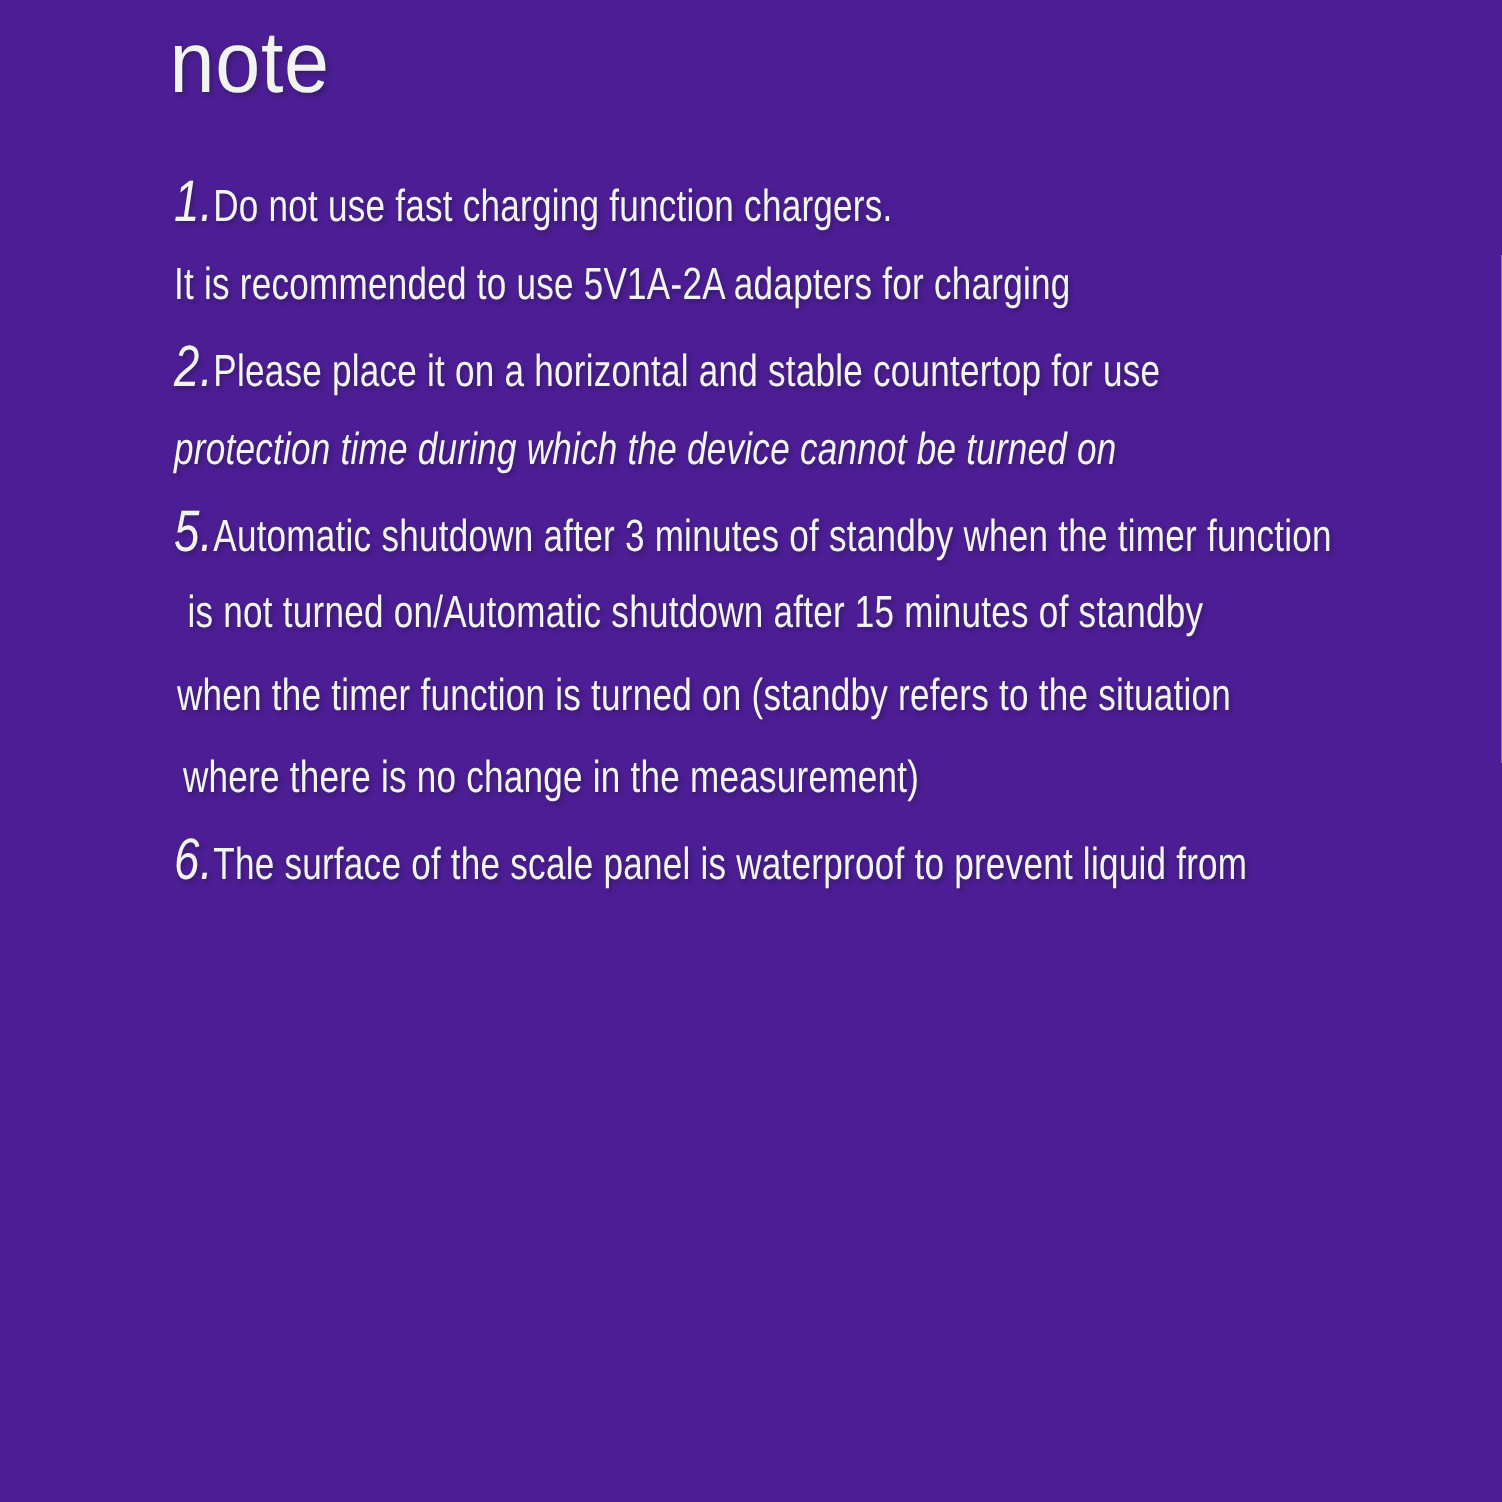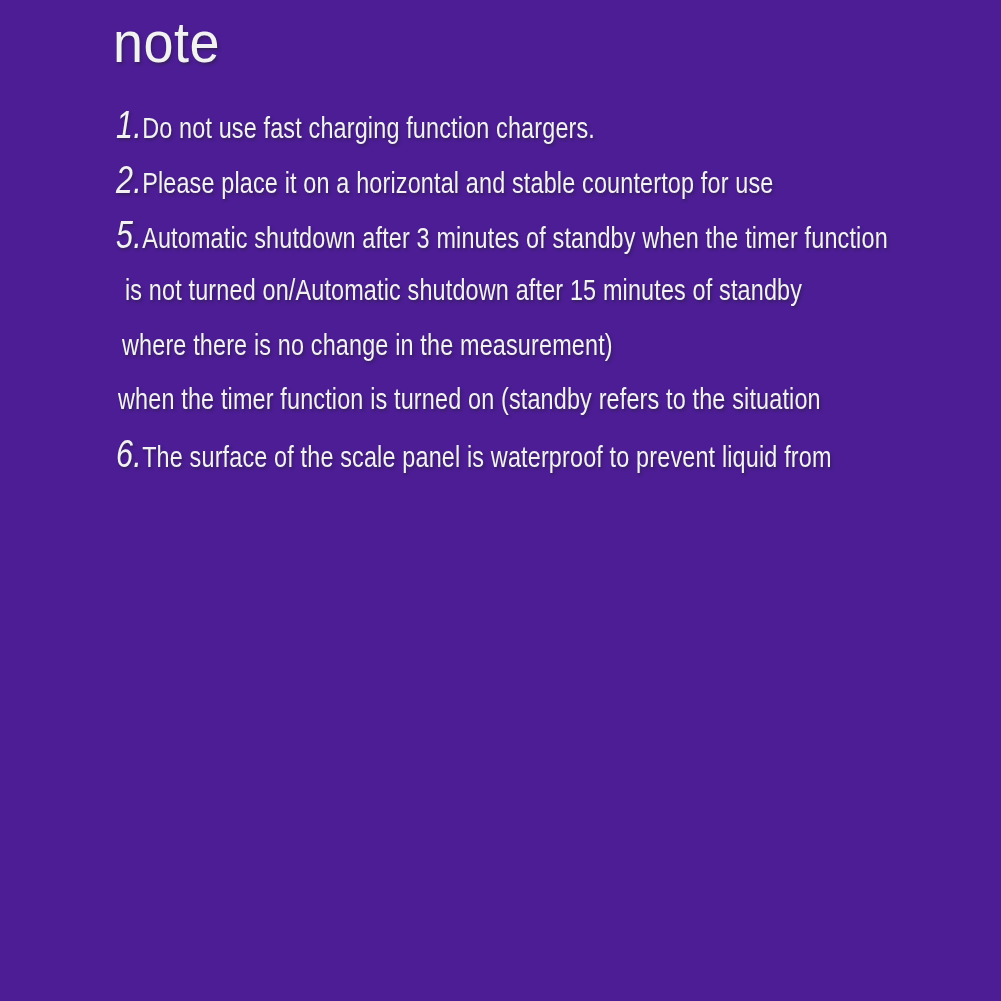--- a/index.html
+++ b/index.html
@@ -24,21 +24,21 @@
     line-height: 60px;
     color: #f2f2f2;
     letter-spacing: 0.5px;
     transform: scaleX(0.93);
     transform-origin: left top;
     text-shadow: 2px 2px 3px rgba(35,35,35,0.5);
   }
   .notes {
     position: absolute;
     left: 116px;
-    top: 98px;
+    top: 108px;
     right: 30px;
   }
   .line {
     height: 54.8px;
     display: flex;
     align-items: center;
     white-space: nowrap;
   }
   .line-inner {
     display: inline-block;
@@ -63,31 +63,37 @@
 </head>
 <body>
 
 <div class="canvas">
   <div class="title">note</div>
   <div class="notes">
       <div class="line">
         <span class="line-inner"><span class="num">1.</span><span class="txt">Do not use fast charging function chargers.</span></span>
       </div>
       <div class="line">
+        <span class="line-inner"><span class="txt">It is recommended to use 5V1A-2A adapters for charging</span></span>
+      </div>
+      <div class="line">
         <span class="line-inner"><span class="num">2.</span><span class="txt">Please place it on a horizontal and stable countertop for use</span></span>
+      </div>
+      <div class="line">
+        <span class="line-inner italic"><span class="txt">protection time during which the device cannot be turned on</span></span>
       </div>
       <div class="line">
         <span class="line-inner"><span class="num">5.</span><span class="txt">Automatic shutdown after 3 minutes of standby when the timer function</span></span>
       </div>
       <div class="line">
         <span class="line-inner" style="margin-left: 9px;"><span class="txt">is not turned on/Automatic shutdown after 15 minutes of standby</span></span>
       </div>
       <div class="line">
-        <span class="line-inner" style="margin-left: 6px;"><span class="txt">where there is no change in the measurement)</span></span>
+        <span class="line-inner" style="margin-left: 2px;"><span class="txt">when the timer function is turned on (standby refers to the situation</span></span>
       </div>
       <div class="line">
-        <span class="line-inner" style="margin-left: 2px;"><span class="txt">when the timer function is turned on (standby refers to the situation</span></span>
+        <span class="line-inner" style="margin-left: 6px;"><span class="txt">where there is no change in the measurement)</span></span>
       </div>
       <div class="line">
         <span class="line-inner"><span class="num">6.</span><span class="txt">The surface of the scale panel is waterproof to prevent liquid from</span></span>
       </div>
     </div>
 </div>
 
 </body></html>

